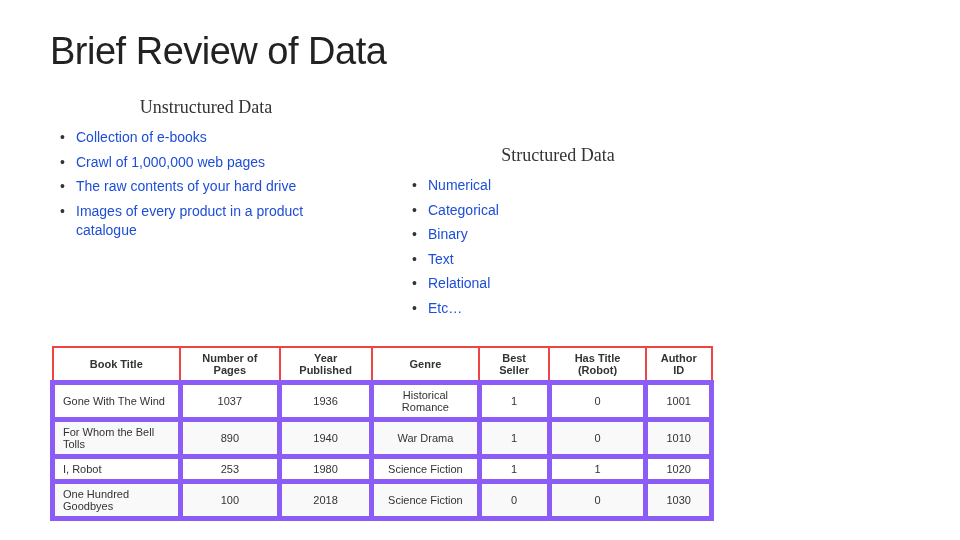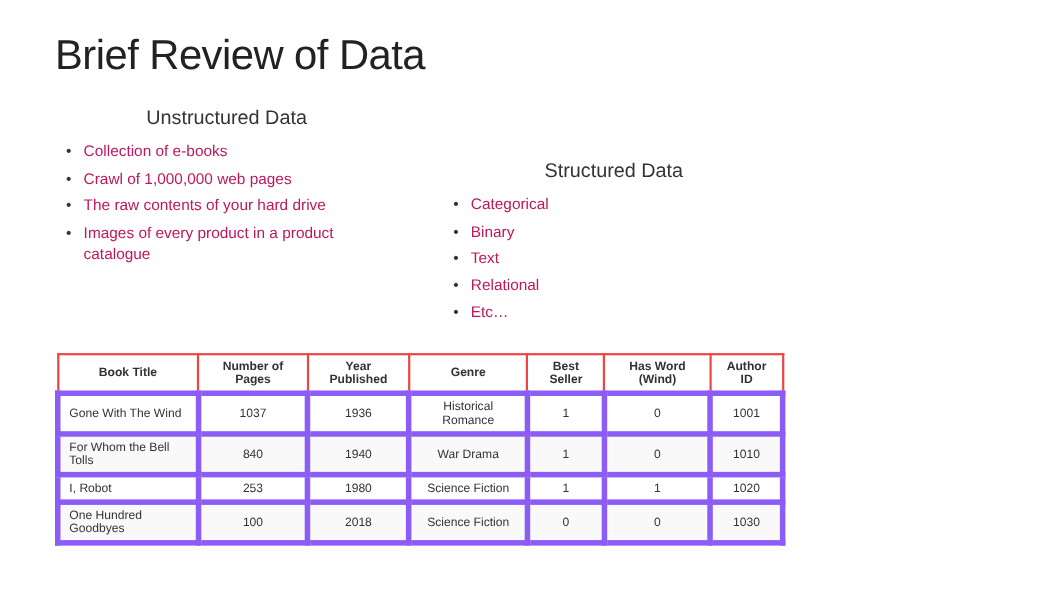--- a/index.html
+++ b/index.html
@@ -41,30 +41,31 @@
       padding-left: 20px;
       margin-top: 48px;
     }
 
     .section-title {
       font-size: 18px;
       font-weight: 400;
       color: #333;
       margin-bottom: 10px;
       text-align: center;
+      font-family: Liberation Serif, serif;
     }
 
     .bullet-list {
       list-style: none;
       padding-left: 10px;
     }
 
     .bullet-list li {
       font-size: 14px;
-      color: #be185d;
+      color: #1d4ed8;
       margin-bottom: 5px;
       padding-left: 16px;
       position: relative;
       line-height: 1.4;
     }
 
     .bullet-list li::before {
       content: '•';
       position: absolute;
       left: 0;
@@ -121,55 +122,56 @@
         <li>Collection of e-books</li>
         <li>Crawl of 1,000,000 web pages</li>
         <li>The raw contents of your hard drive</li>
         <li>Images of every product in a product catalogue</li>
       </ul>
     </div>
 
     <div class="col-structured">
       <div class="section-title">Structured Data</div>
       <ul class="bullet-list">
+        <li>Numerical</li>
         <li>Categorical</li>
         <li>Binary</li>
         <li>Text</li>
         <li>Relational</li>
         <li>Etc…</li>
       </ul>
     </div>
   </div>
 
   <div class="table-section">
     <table class="data-table">
       <thead>
         <tr>
           <th>Book Title</th>
           <th>Number of Pages</th>
           <th>Year Published</th>
           <th>Genre</th>
           <th>Best Seller</th>
-          <th>Has Word (Wind)</th>
+          <th>Has Title (Robot)</th>
           <th>Author ID</th>
         </tr>
       </thead>
       <tbody>
         <tr>
           <td class="book-title">Gone With The Wind</td>
           <td>1037</td>
           <td>1936</td>
           <td>Historical Romance</td>
           <td>1</td>
           <td>0</td>
           <td>1001</td>
         </tr>
         <tr>
           <td class="book-title">For Whom the Bell Tolls</td>
-          <td>840</td>
+          <td>890</td>
           <td>1940</td>
           <td>War Drama</td>
           <td>1</td>
           <td>0</td>
           <td>1010</td>
         </tr>
         <tr>
           <td class="book-title">I, Robot</td>
           <td>253</td>
           <td>1980</td>

